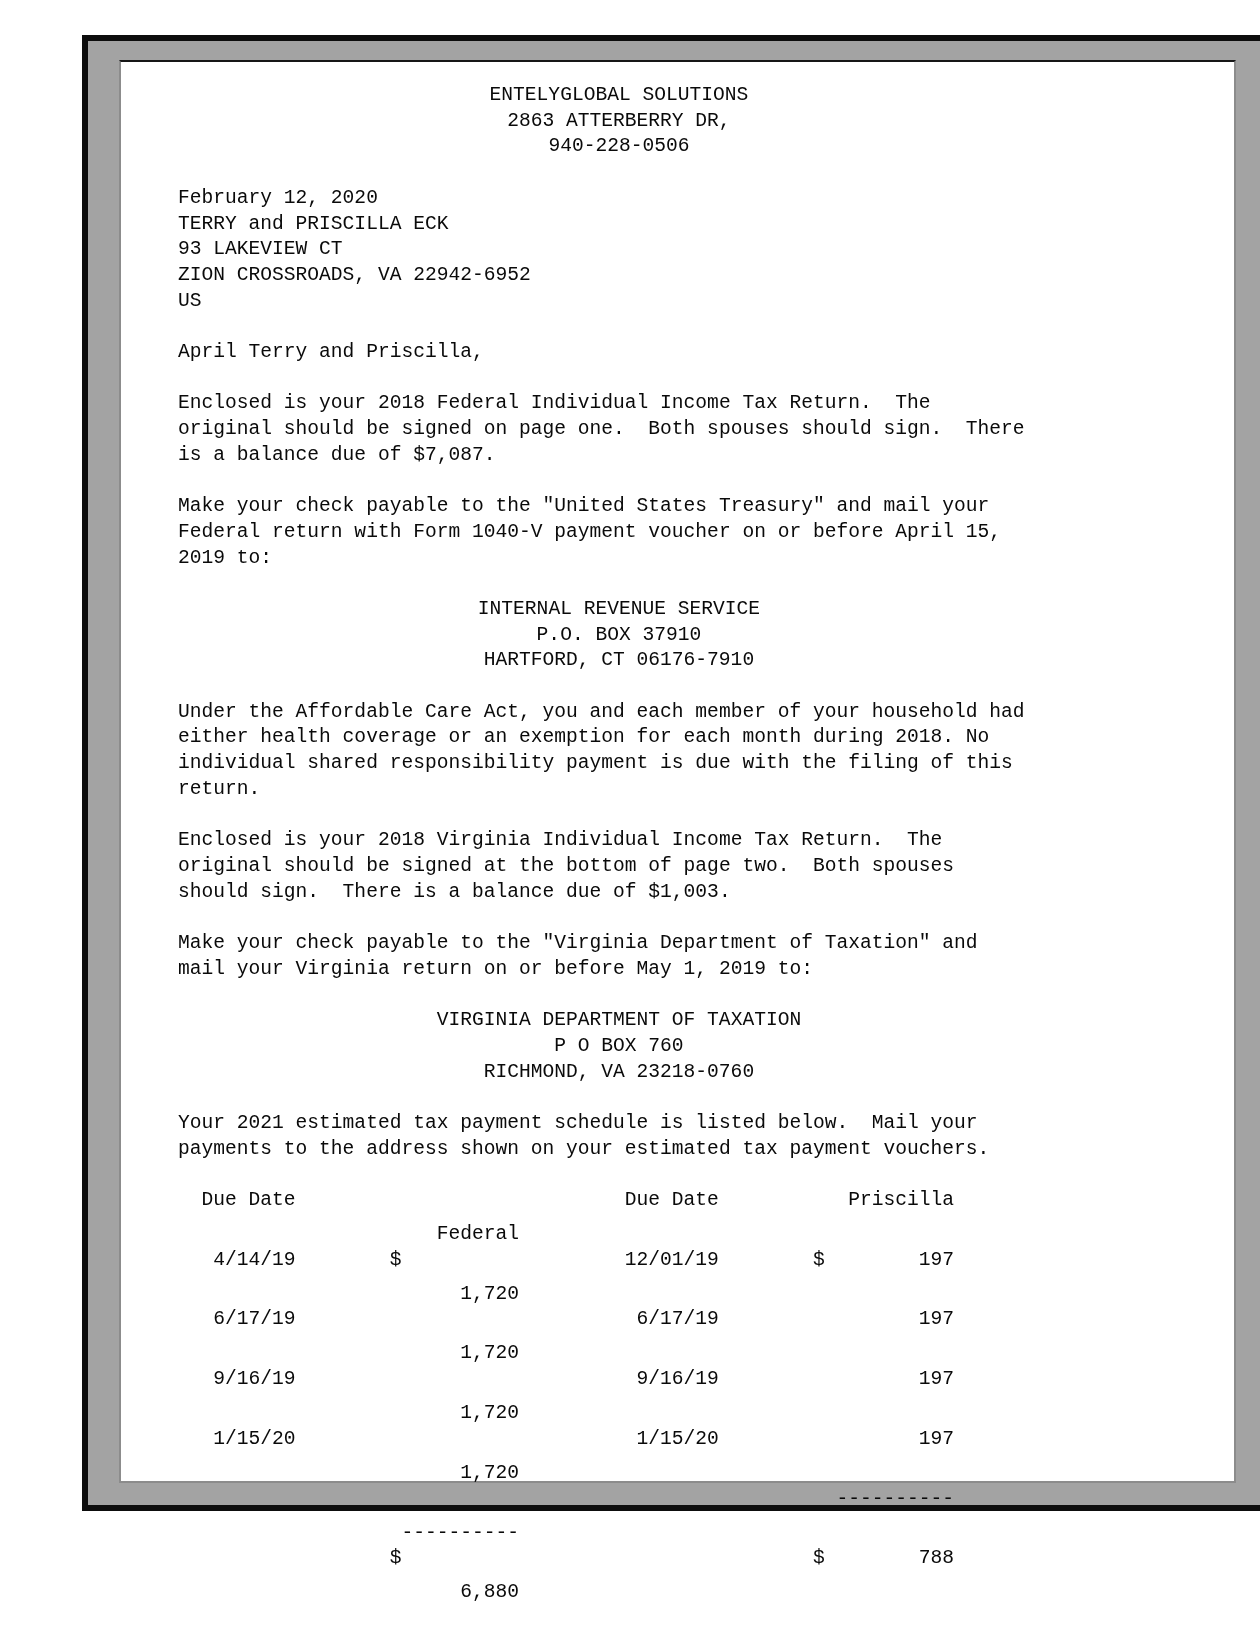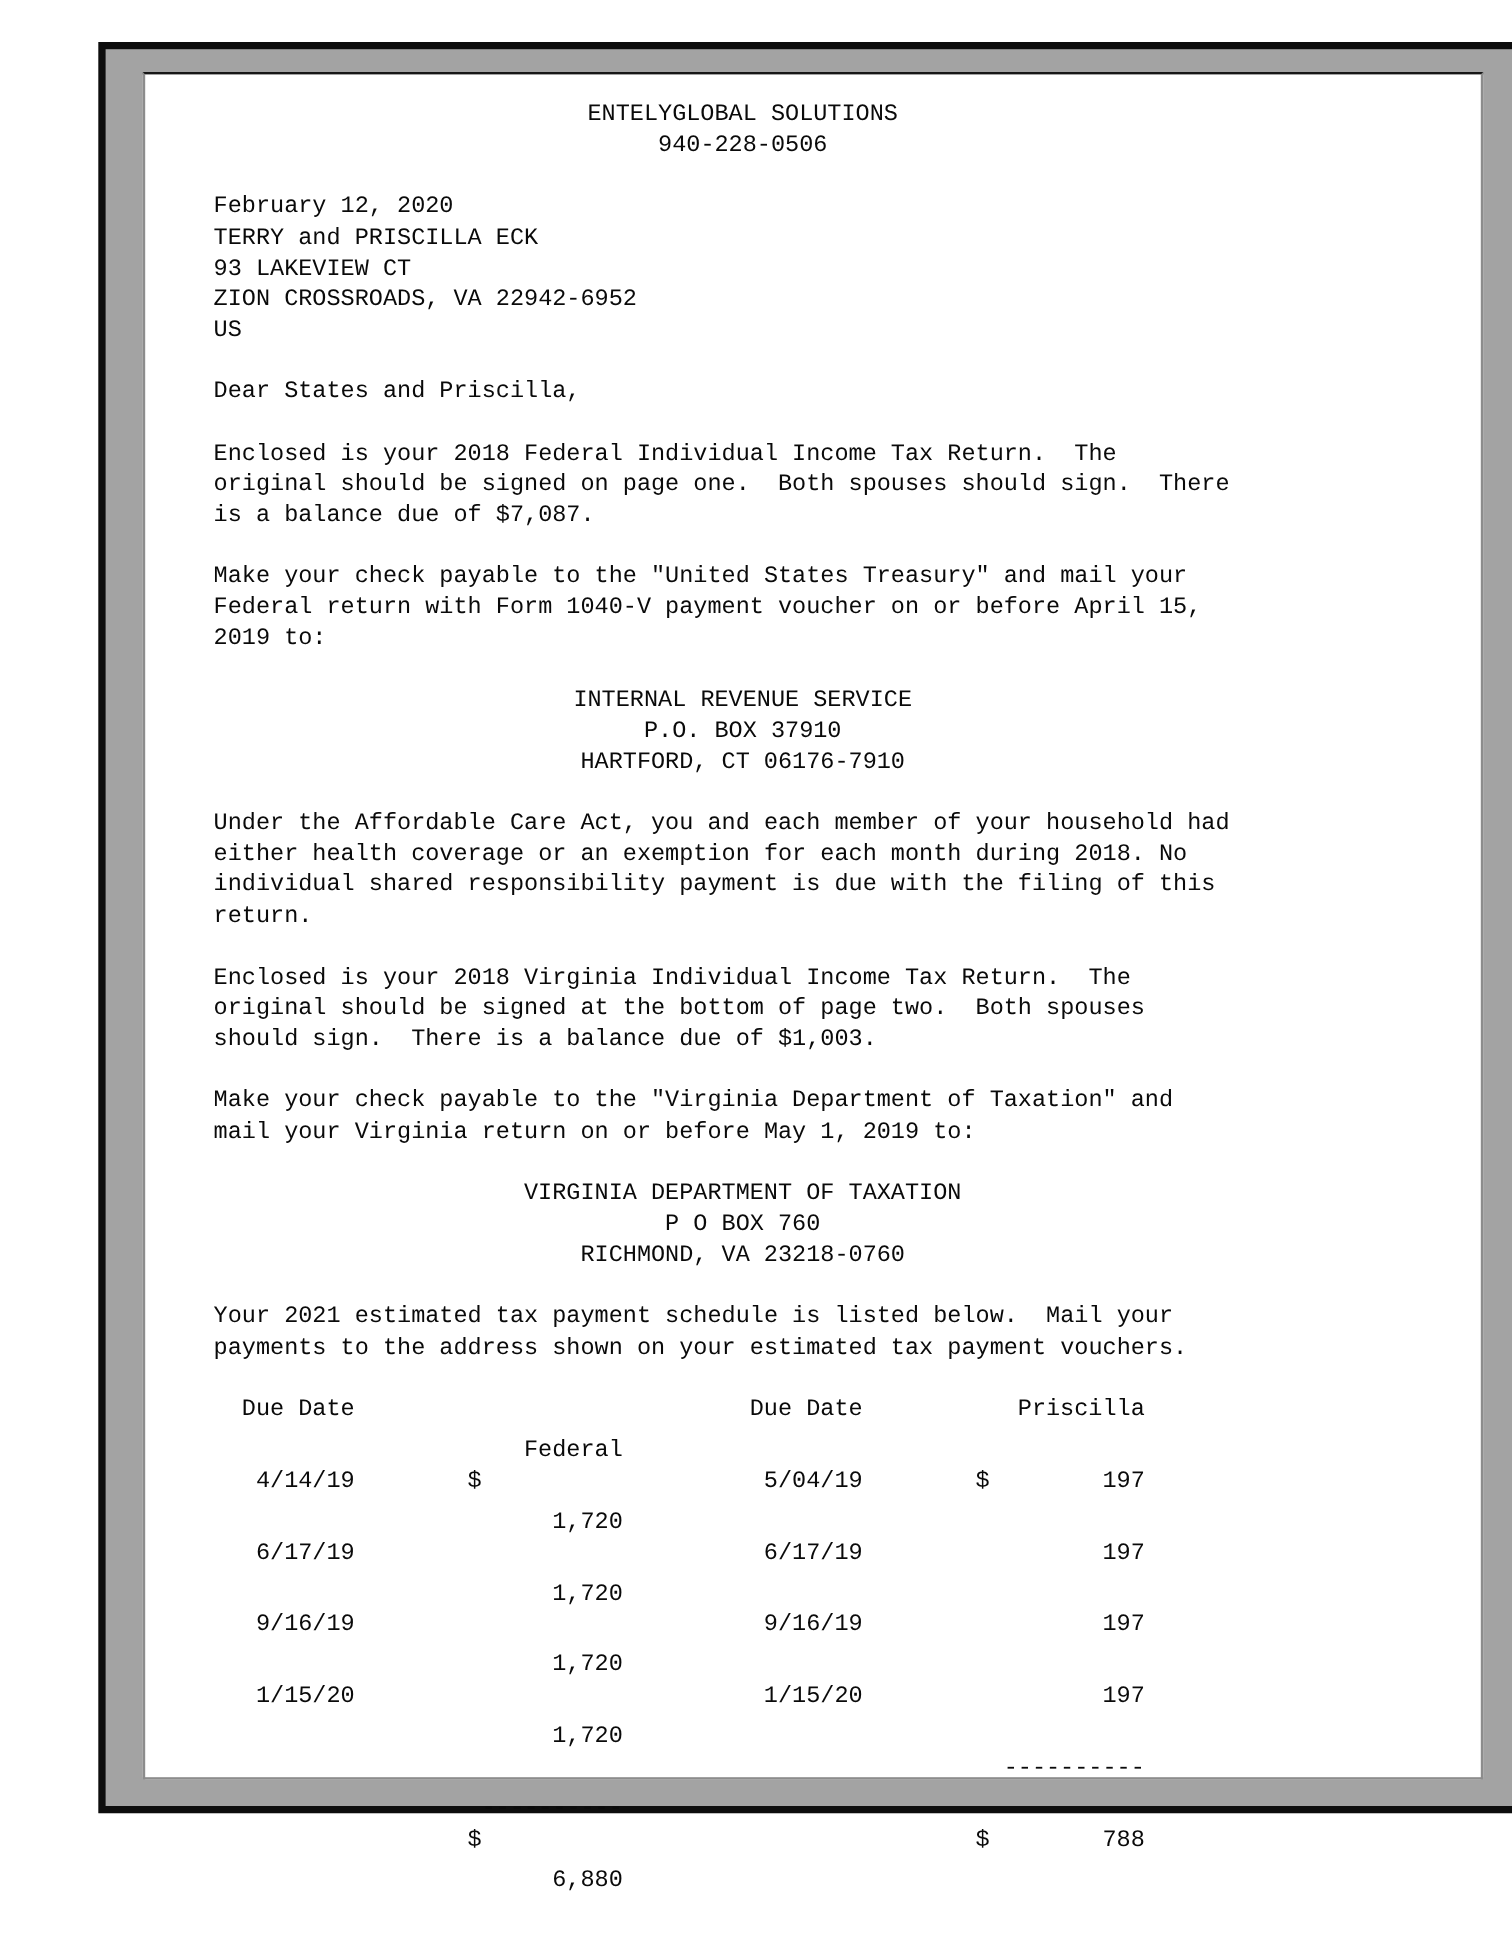--- a/index.html
+++ b/index.html
@@ -47,31 +47,32 @@
 </style>
 </head>
 <body>
 
 <div class="sheet">
   <div class="page">
     <div class="content">
 
       <div class="center">
         <div>ENTELYGLOBAL SOLUTIONS</div>
+        <div>2863 ATTERBERRY DR,</div>
         <div>940-228-0506</div>
       </div>
 
       <div class="block right">February 12, 2020</div>
 
       <div class="lines">TERRY and PRISCILLA ECK
 93 LAKEVIEW CT
 ZION CROSSROADS, VA 22942-6952
 US</div>
 
-      <div class="block">Dear States and Priscilla,</div>
+      <div class="block">April Terry and Priscilla,</div>
 
       <div class="block lines">Enclosed is your 2018 Federal Individual Income Tax Return.  The
 original should be signed on page one.  Both spouses should sign.  There
 is a balance due of $7,087.</div>
 
       <div class="block lines">Make your check payable to the "United States Treasury" and mail your
 Federal return with Form 1040-V payment voucher on or before April 15,
 2019 to:</div>
 
       <div class="block lines center">INTERNAL REVENUE SERVICE
@@ -103,21 +104,21 @@
           <span class="f-cur1"></span>
           <span class="f-amt1">Federal</span>
           <span class="f-due2">Due Date</span>
           <span class="f-cur2"></span>
           <span class="f-amt2">Priscilla</span>
         </div>
         <div class="srow">
           <span class="f-due1">4/14/19</span>
           <span class="f-cur1">$</span>
           <span class="f-amt1">1,720</span>
-          <span class="f-due2">5/04/19</span>
+          <span class="f-due2">12/01/19</span>
           <span class="f-cur2">$</span>
           <span class="f-amt2">197</span>
         </div>
         <div class="srow">
           <span class="f-due1">6/17/19</span>
           <span class="f-cur1"></span>
           <span class="f-amt1">1,720</span>
           <span class="f-due2">6/17/19</span>
           <span class="f-cur2"></span>
           <span class="f-amt2">197</span>

